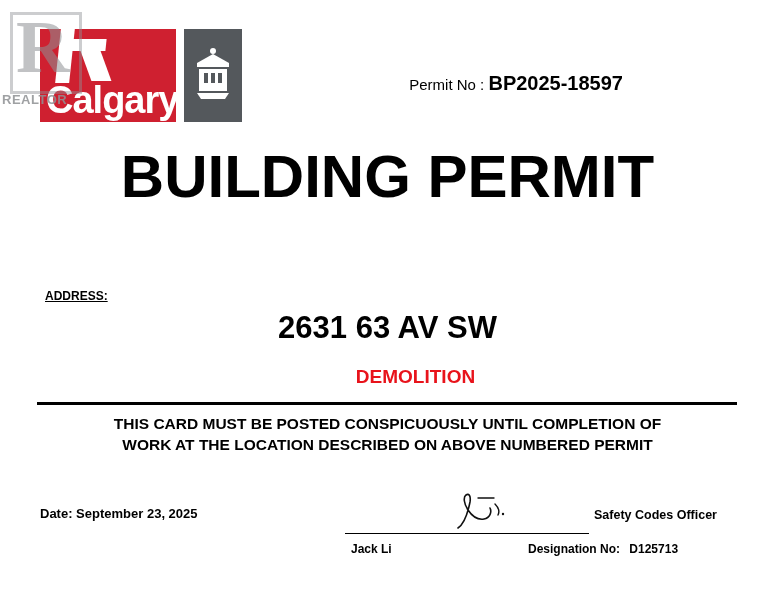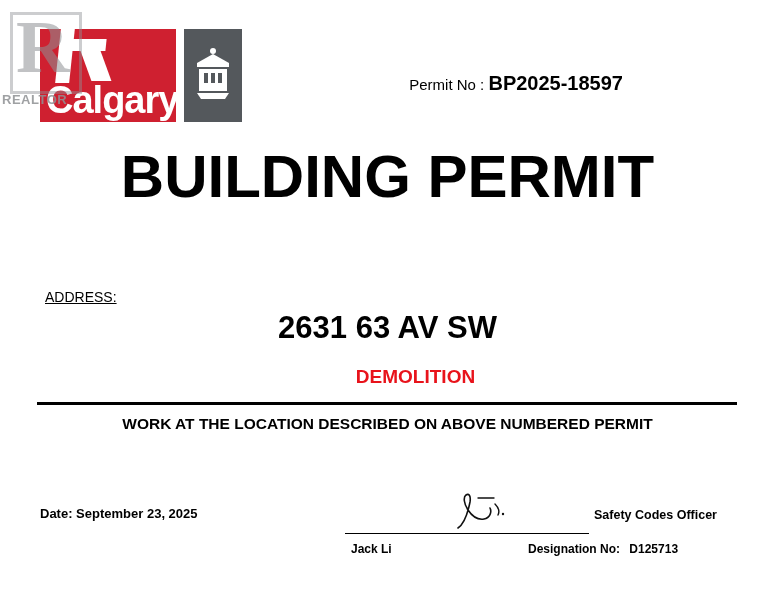--- a/index.html
+++ b/index.html
@@ -159,22 +159,22 @@
     line-height: 62px;
     font-weight: bold;
     letter-spacing: 0px;
   }
 
   
   .address-label {
     position: absolute;
     left: 45px;
     top: 289px;
-    font-size: 14px;
-    font-weight: normal;
+    font-size: 12px;
+    font-weight: bold;
     text-decoration: underline;
   }
   .address-value {
     position: absolute;
     left: 0;
     top: 310px;
     width: 775px;
     text-align: center;
     font-size: 31px;
     line-height: 36px;
@@ -302,20 +302,21 @@
 
 <div class="title">BUILDING PERMIT</div>
 
 <div class="address-label">ADDRESS:</div>
 <div class="address-value">2631 63 AV SW</div>
 <div class="work-type">DEMOLITION</div>
 
 <div class="rule"></div>
 
 <div class="notice">
+  <div>THIS CARD MUST BE POSTED CONSPICUOUSLY UNTIL COMPLETION OF</div>
   <div>WORK AT THE LOCATION DESCRIBED ON ABOVE NUMBERED PERMIT</div>
 </div>
 
 <div class="footer-date">Date: September 23, 2025</div>
 <div class="sco-label">Safety Codes Officer</div>
 
 <svg class="signature" viewBox="0 0 80 44">
   <path d="M18 38 C24 34 28 22 30 12 C31 6 29 3 26 5 C23 7 24 14 28 20 C32 26 38 30 44 29 C50 28 52 22 50 18" fill="none" stroke="#111111" stroke-width="1.6" stroke-linecap="round"></path>
   <path d="M38 8 L54 8" fill="none" stroke="#111111" stroke-width="1.4" stroke-linecap="round"></path>
   <path d="M55 14 C58 17 60 21 58 25" fill="none" stroke="#111111" stroke-width="1.4" stroke-linecap="round"></path>

